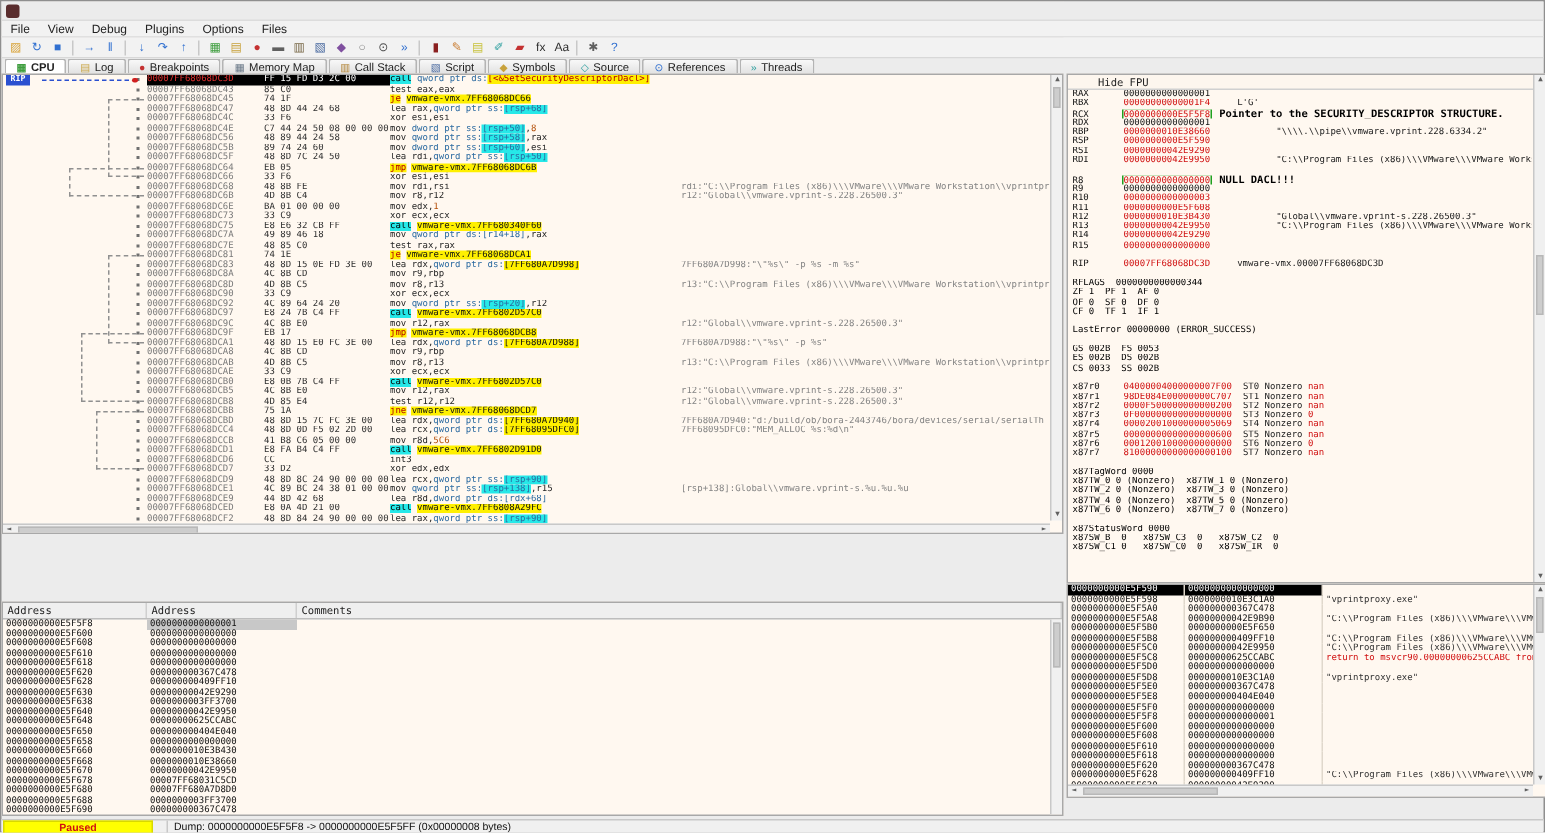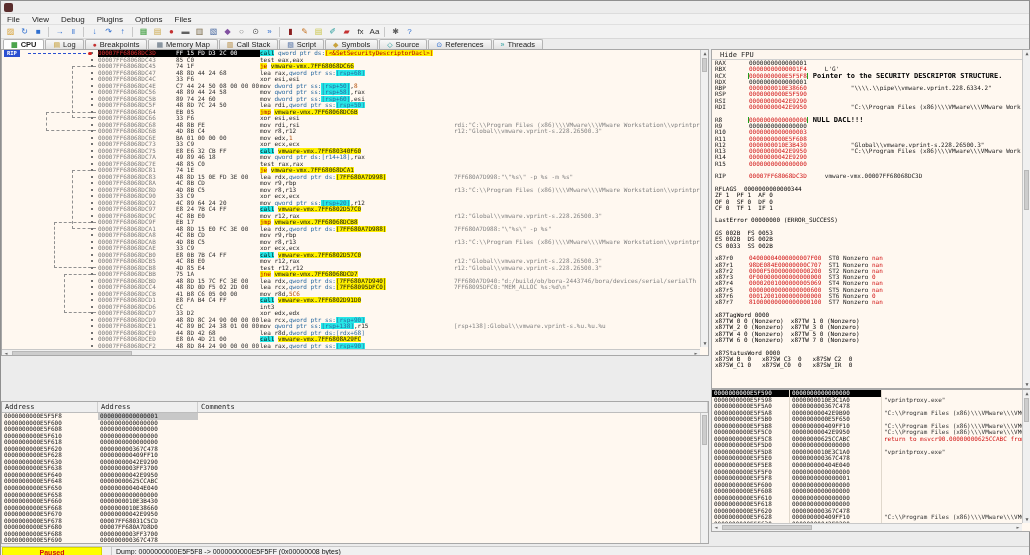--- a/index.html
+++ b/index.html
@@ -53,21 +53,21 @@
   #d-hscroll { left:0; top:299px; height:8px; right:8px; border-top:1px solid #c8c8c8; }
   #d-vscroll { top:0; right:0; bottom:8px; width:8px; border-left:1px solid #c8c8c8; }
 
   
   #infobox { left:0; top:355px; width:708px; height:24px; border:1px solid #a8a8a8; background:#fff8f0; font-size:6.5px; }
   #infobox .l1 { background:#d4d4d4; height:11px; line-height:11px; padding-left:3px; color:#111; }
   #infobox .l2 { height:11px; line-height:11px; padding-left:3px; color:#111; }
 
   
   #regs { left:710px; top:48px; width:320px; height:340px; }
-  #regs .hdr { height:10px; line-height:10px; font-size:7px; padding-left:8px; border-bottom:1px solid #d0d0d0; color:#222; background:#fdf6ee; }
+  #regs .hdr { height:10px; line-height:10px; font-size:7px; padding-left:20px; border-bottom:1px solid #d0d0d0; color:#222; background:#fdf6ee; }
   #regbody { position:absolute; top:10px; left:3px; right:9px; bottom:0; font-size:6px; }
   .rrow { height:6.3px; line-height:6.3px; white-space:nowrap; overflow:hidden; }
   .rn { display:inline-block; width:34px; color:#111; }
   .rv { color:#111; }
   .rv.red { color:#d01010; }
   .gbox { outline:1.5px solid #1fa01f; outline-offset:0px; }
   .rc { color:#222; }
   .rc.far { margin-left:44px; }
   .rc.mid { margin-left:18px; }
   .rc.near { margin-left:6px; }

